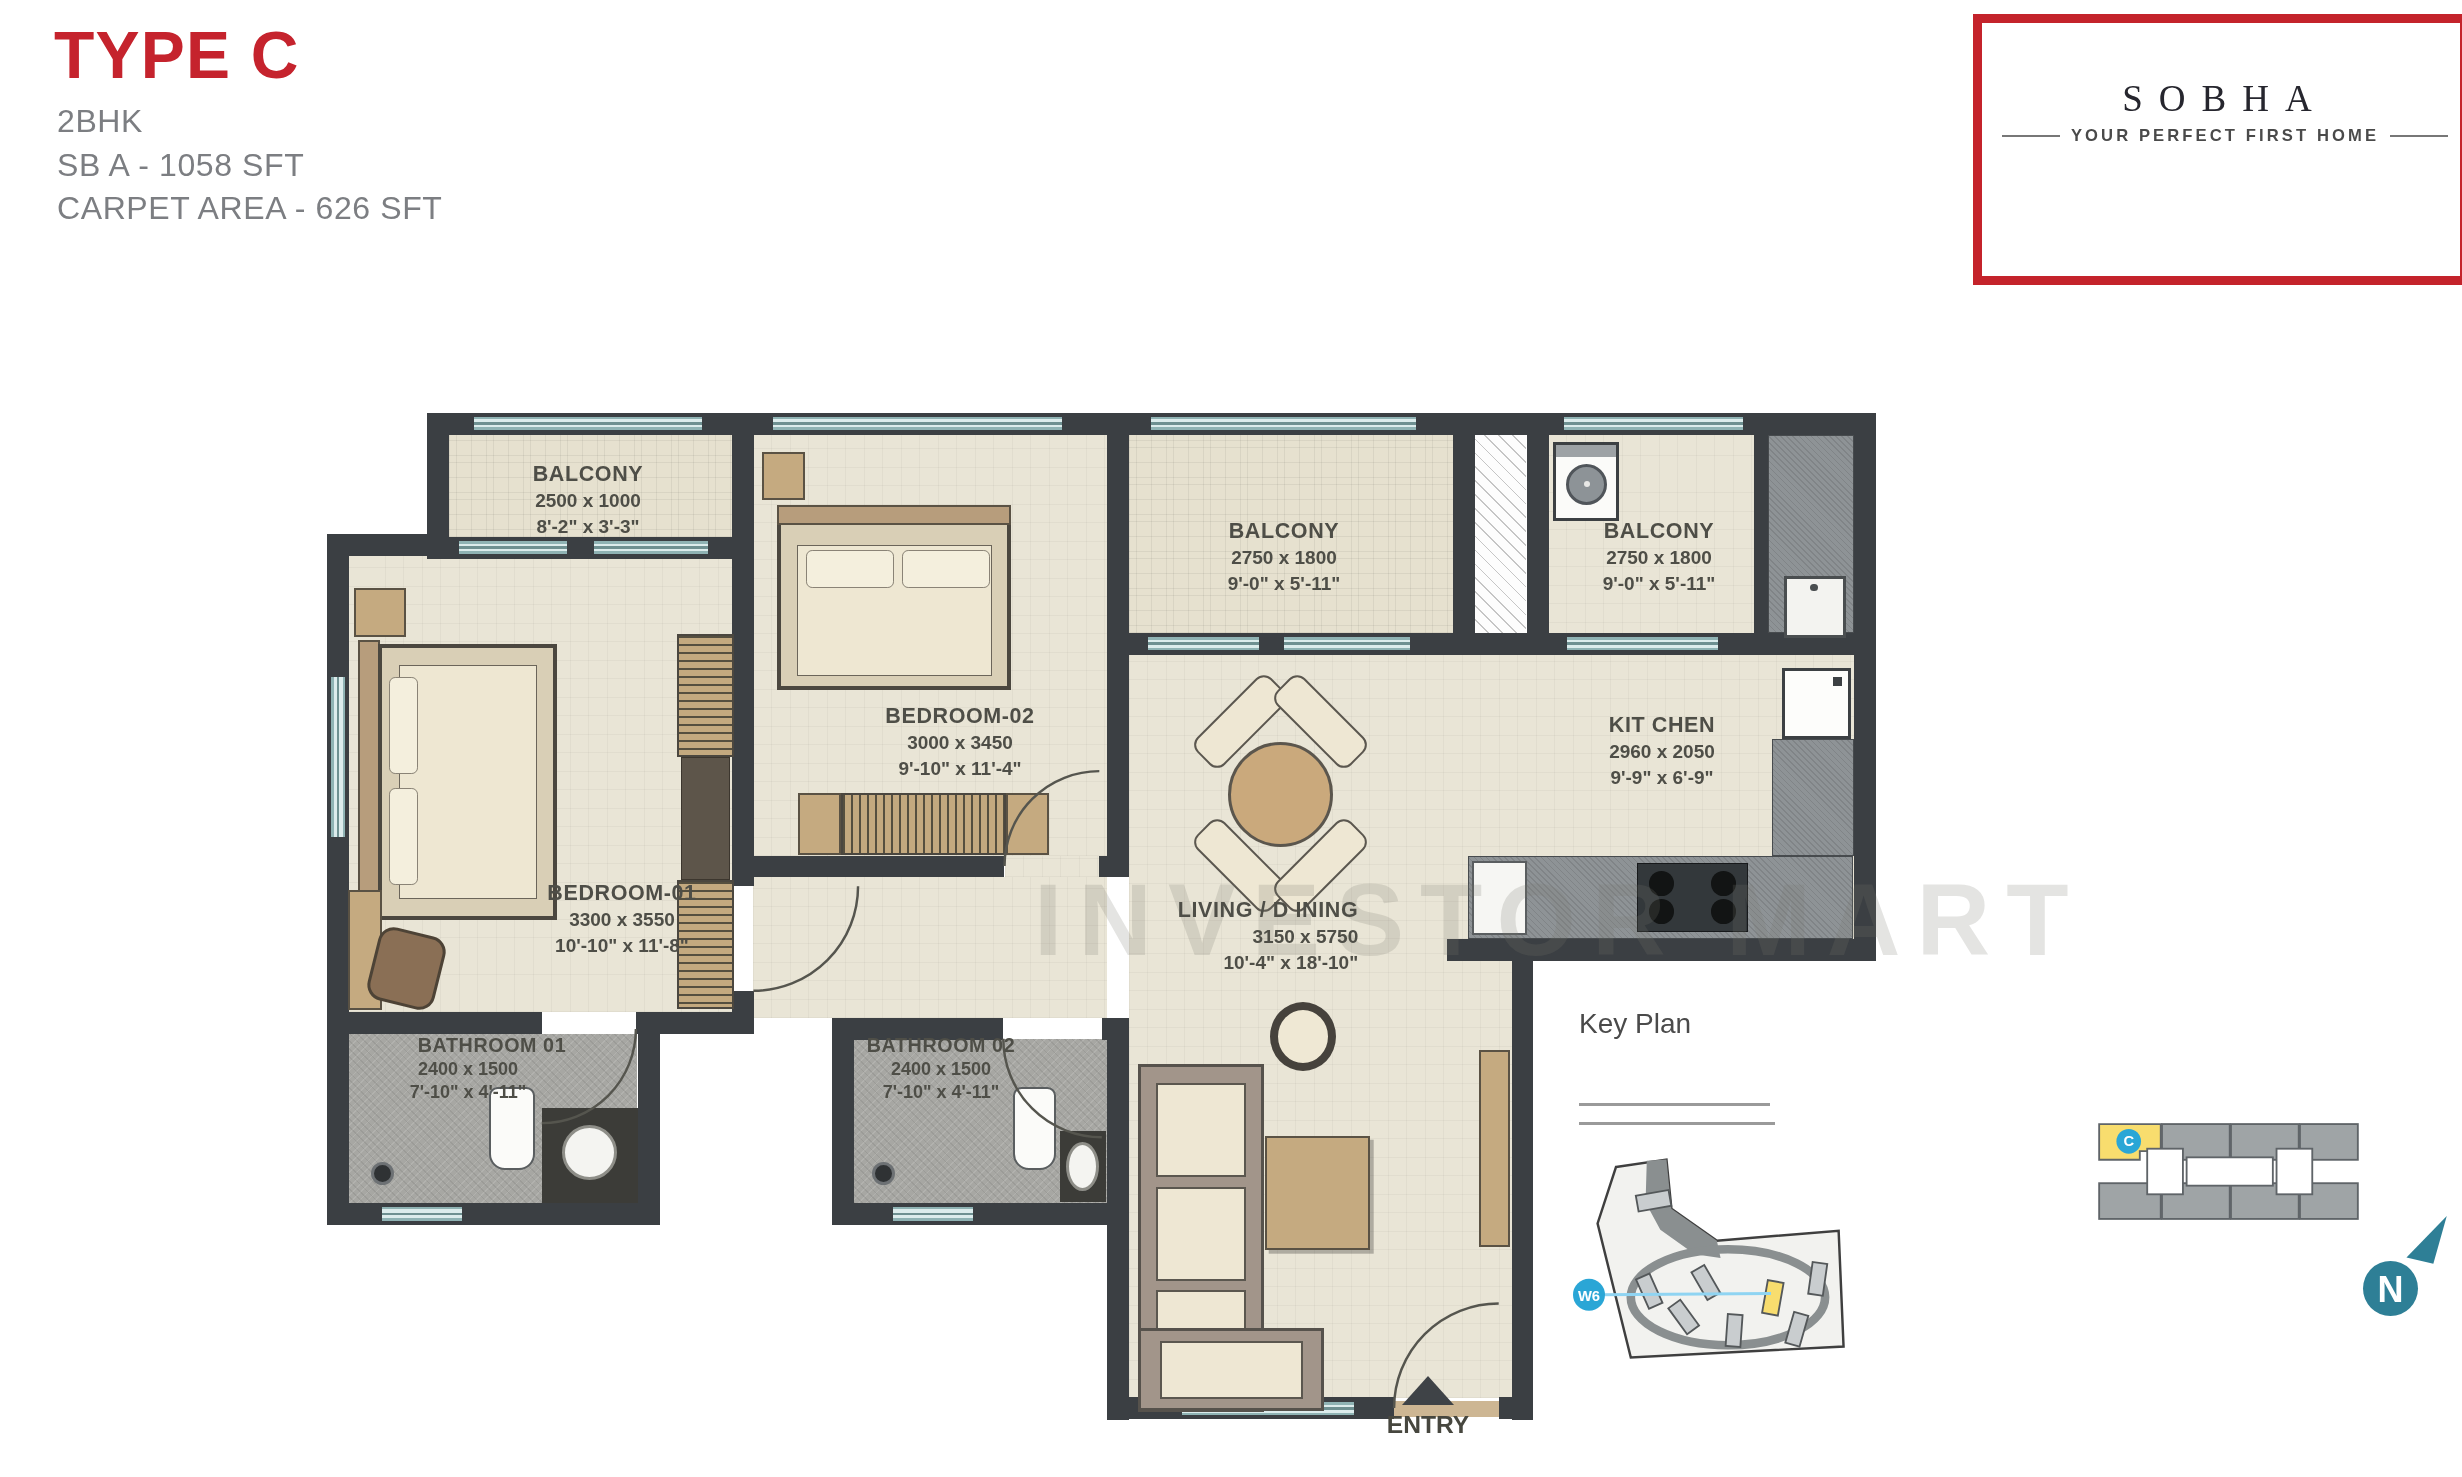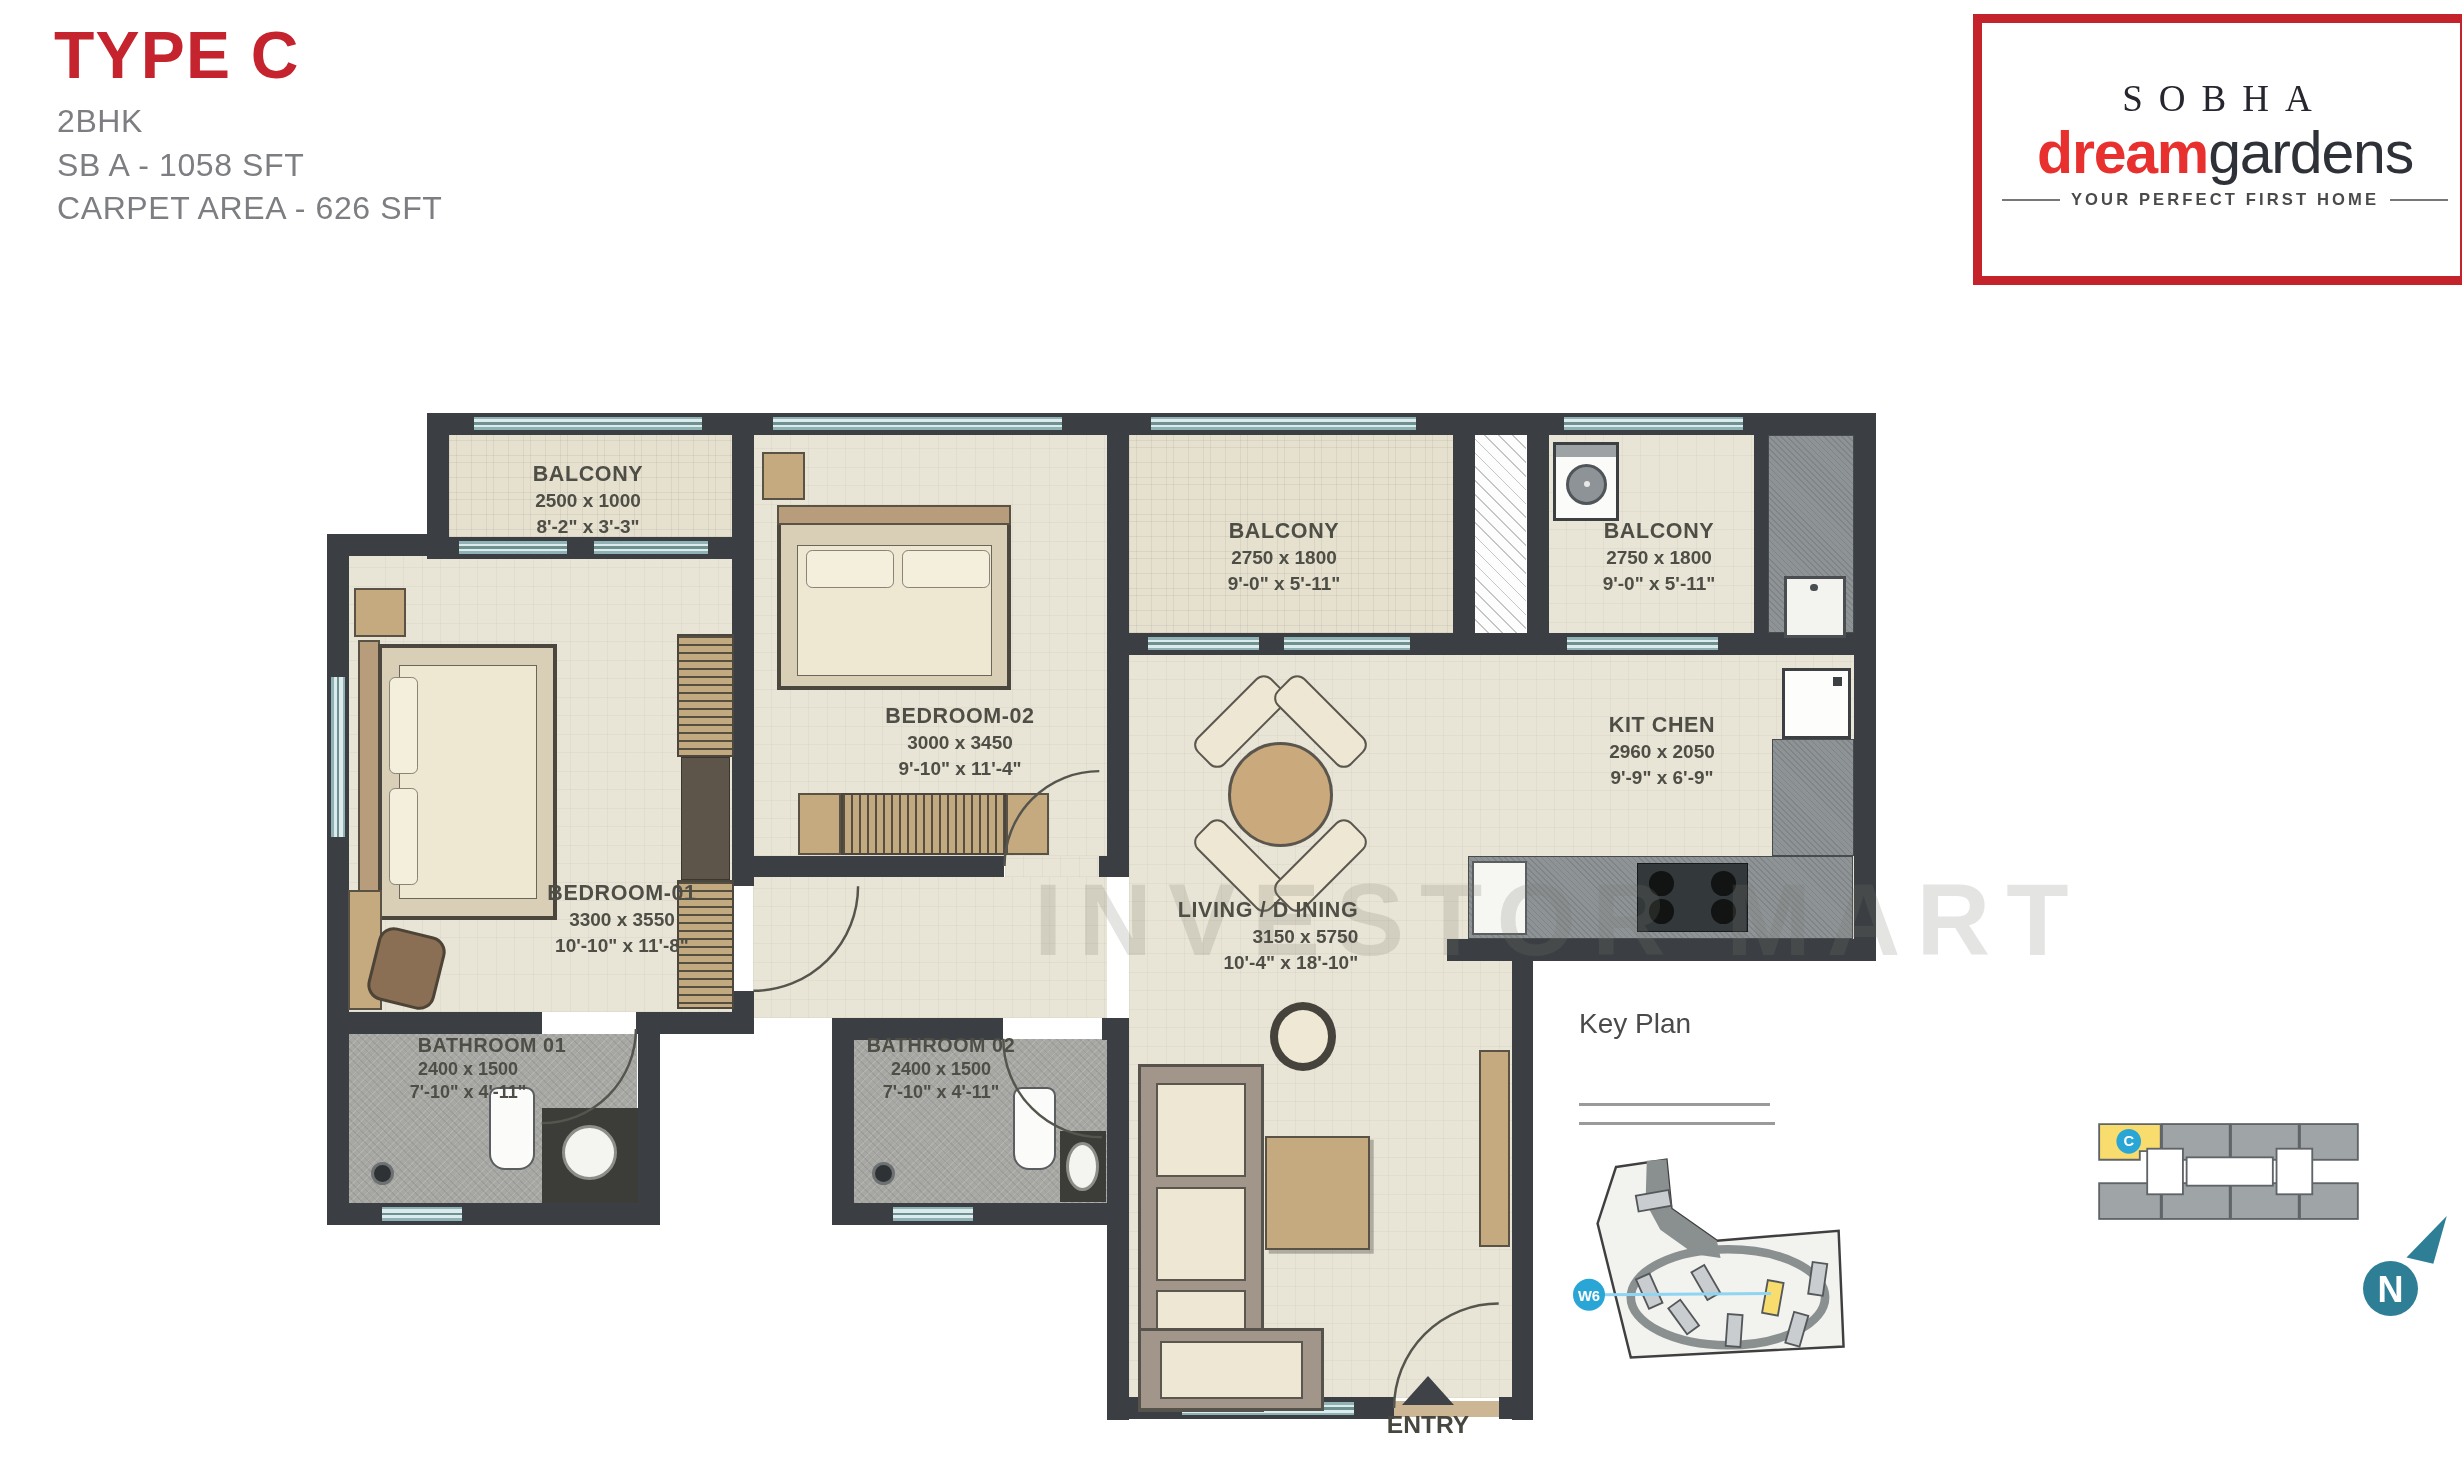--- a/index.html
+++ b/index.html
@@ -65,21 +65,20 @@
 
 <div id="canvas">
 
   <div class="titleMain">TYPE C</div>
   <div class="titleSub" style="top:103px;">2BHK</div>
   <div class="titleSub" style="top:147px;">SB A - 1058 SFT</div>
   <div class="titleSub" style="top:190px;">CARPET  AREA - 626 SFT</div>
 
   <div class="logoBox">
     <div class="logoSobha">SOBHA</div>
-    <div class="logoRow"><span class="logoDream">dream</span><span class="logoGardens">gardens</span></div>
     <div class="tagRow">
       <div class="tagLine"></div>
       <div class="tagText">YOUR PERFECT FIRST HOME</div>
       <div class="tagLine"></div>
     </div>
   </div>
 
   <div class="floorBalc" style="left:449px;top:435px;width:283px;height:102px;"></div>
   <div class="floor" style="left:753px;top:435px;width:354px;height:421px;"></div>
   <div class="floorBalc" style="left:1129px;top:435px;width:324px;height:198px;"></div>

